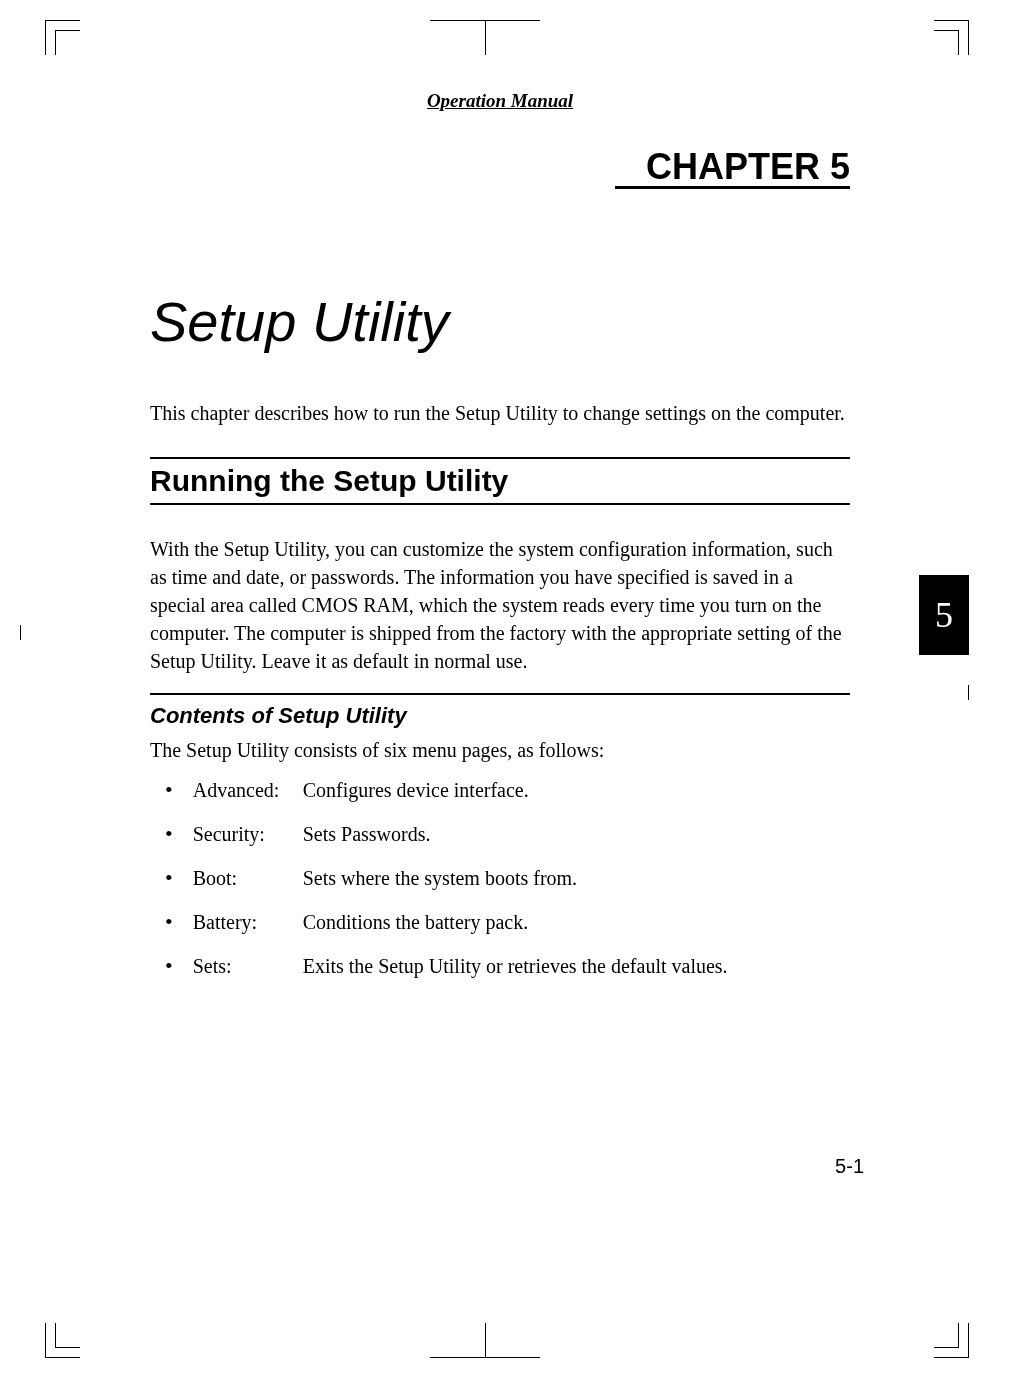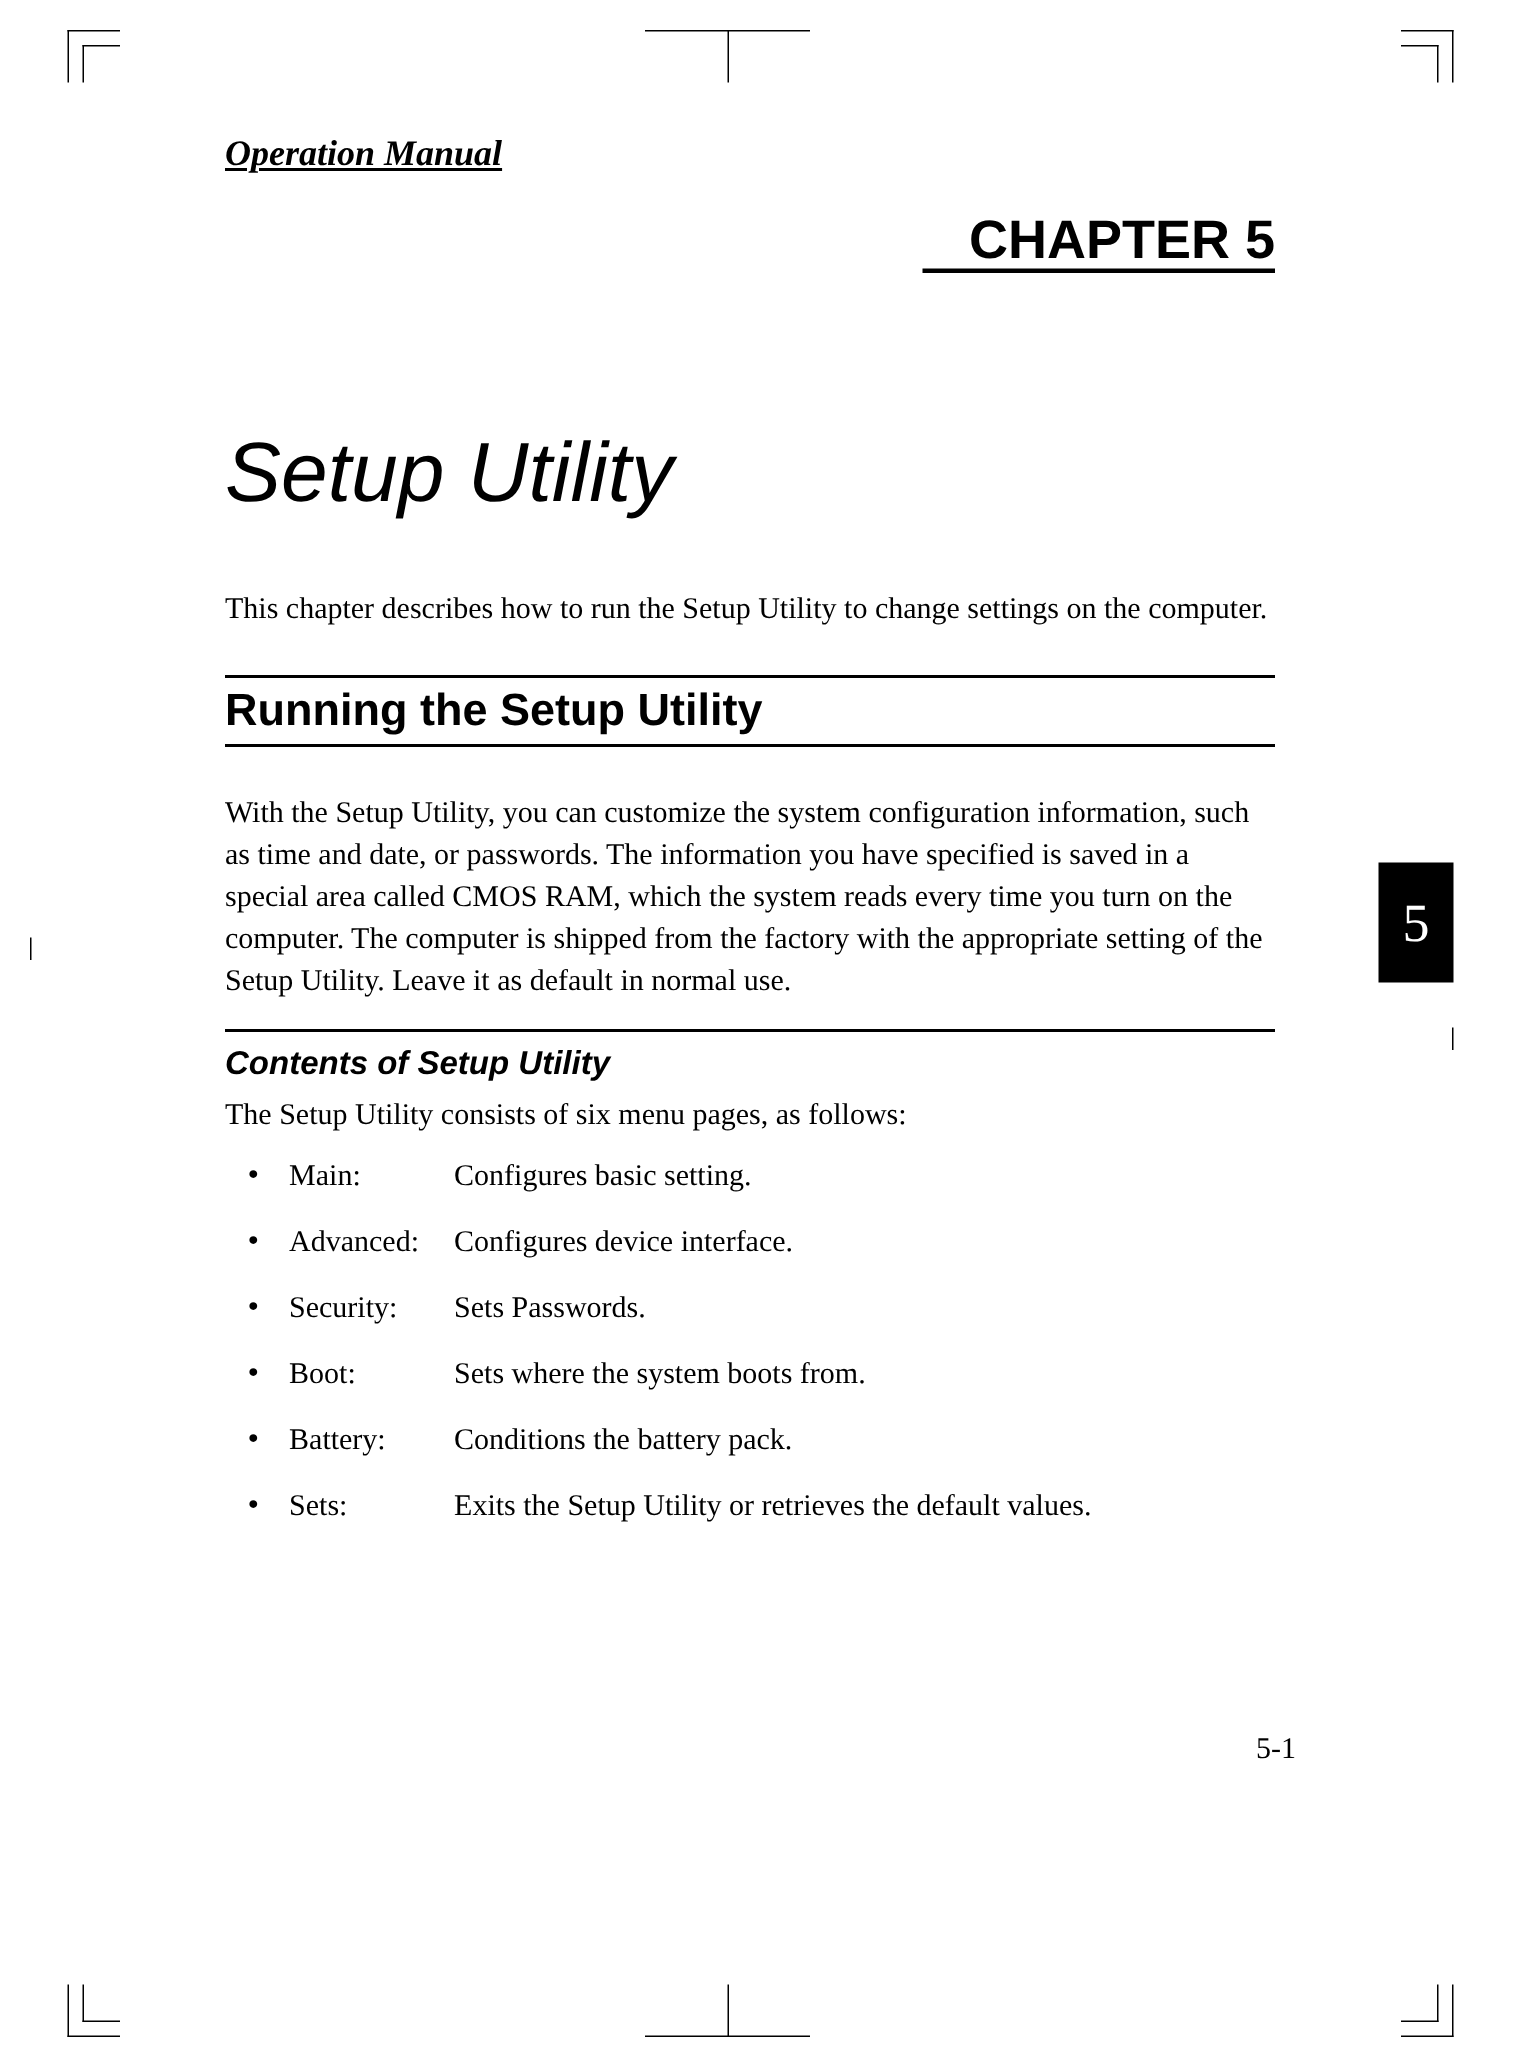--- a/index.html
+++ b/index.html
@@ -92,26 +92,26 @@
       background: #000;
       left: 55px;
     }
     .content {
       position: absolute;
       left: 150px;
       top: 90px;
       width: 700px;
     }
     .header-text {
-      text-align: left;
+      text-align: center;
       font-style: italic;
       font-weight: bold;
       text-decoration: underline;
-      font-size: 24px;
-      margin-bottom: 22px;
+      font-size: 19px;
+      margin-bottom: 34px;
     }
     .chapter-heading {
       text-align: right;
       font-family: Arial, Helvetica, sans-serif;
       font-weight: bold;
       font-size: 36px;
       margin-bottom: 0;
     }
     .chapter-underline {
       border-bottom: 3px solid #000;
@@ -207,21 +207,21 @@
       left: 20px;
       top: 625px;
       width: 1px;
       height: 15px;
       background: #000;
     }
     .page-number {
       position: absolute;
       right: 150px;
       bottom: 200px;
-      font-family: Liberation Serif, serif;
+      font-family: Liberation Sans, sans-serif;
       font-size: 20px;
     }
   </style>
 </head>
 <body>
 
 <div class="crop-top-left">
   <div class="crop-corner">
     <div class="h-line" style="top:0;left:0;"></div>
     <div class="v-line" style="top:0;left:0;"></div>
@@ -282,24 +282,20 @@
   <div class="section-heading-wrapper">
     <div class="section-heading">Running the Setup Utility</div>
   </div>
   <div class="body-text">With the Setup Utility, you can customize the system configuration information, such as time and date, or passwords.  The information you have specified is saved in a special area called CMOS RAM, which the system reads every time you turn on the computer. The computer is shipped from the factory with the appropriate setting of the Setup Utility. Leave it as default in normal use.</div>
   <div class="subsection-wrapper">
     <div class="subsection-heading">Contents of Setup Utility</div>
   </div>
   <div class="list-intro">The Setup Utility consists of six menu pages, as follows:</div>
   <ul class="bullet-list">
     <li>
-      <span class="list-label">Main:</span>
-      <span>Configures basic setting.</span>
-    </li>
-    <li>
       <span class="list-label">Advanced:</span>
       <span>Configures device interface.</span>
     </li>
     <li>
       <span class="list-label">Security:</span>
       <span>Sets Passwords.</span>
     </li>
     <li>
       <span class="list-label">Boot:</span>
       <span>Sets where the system boots from.</span>

